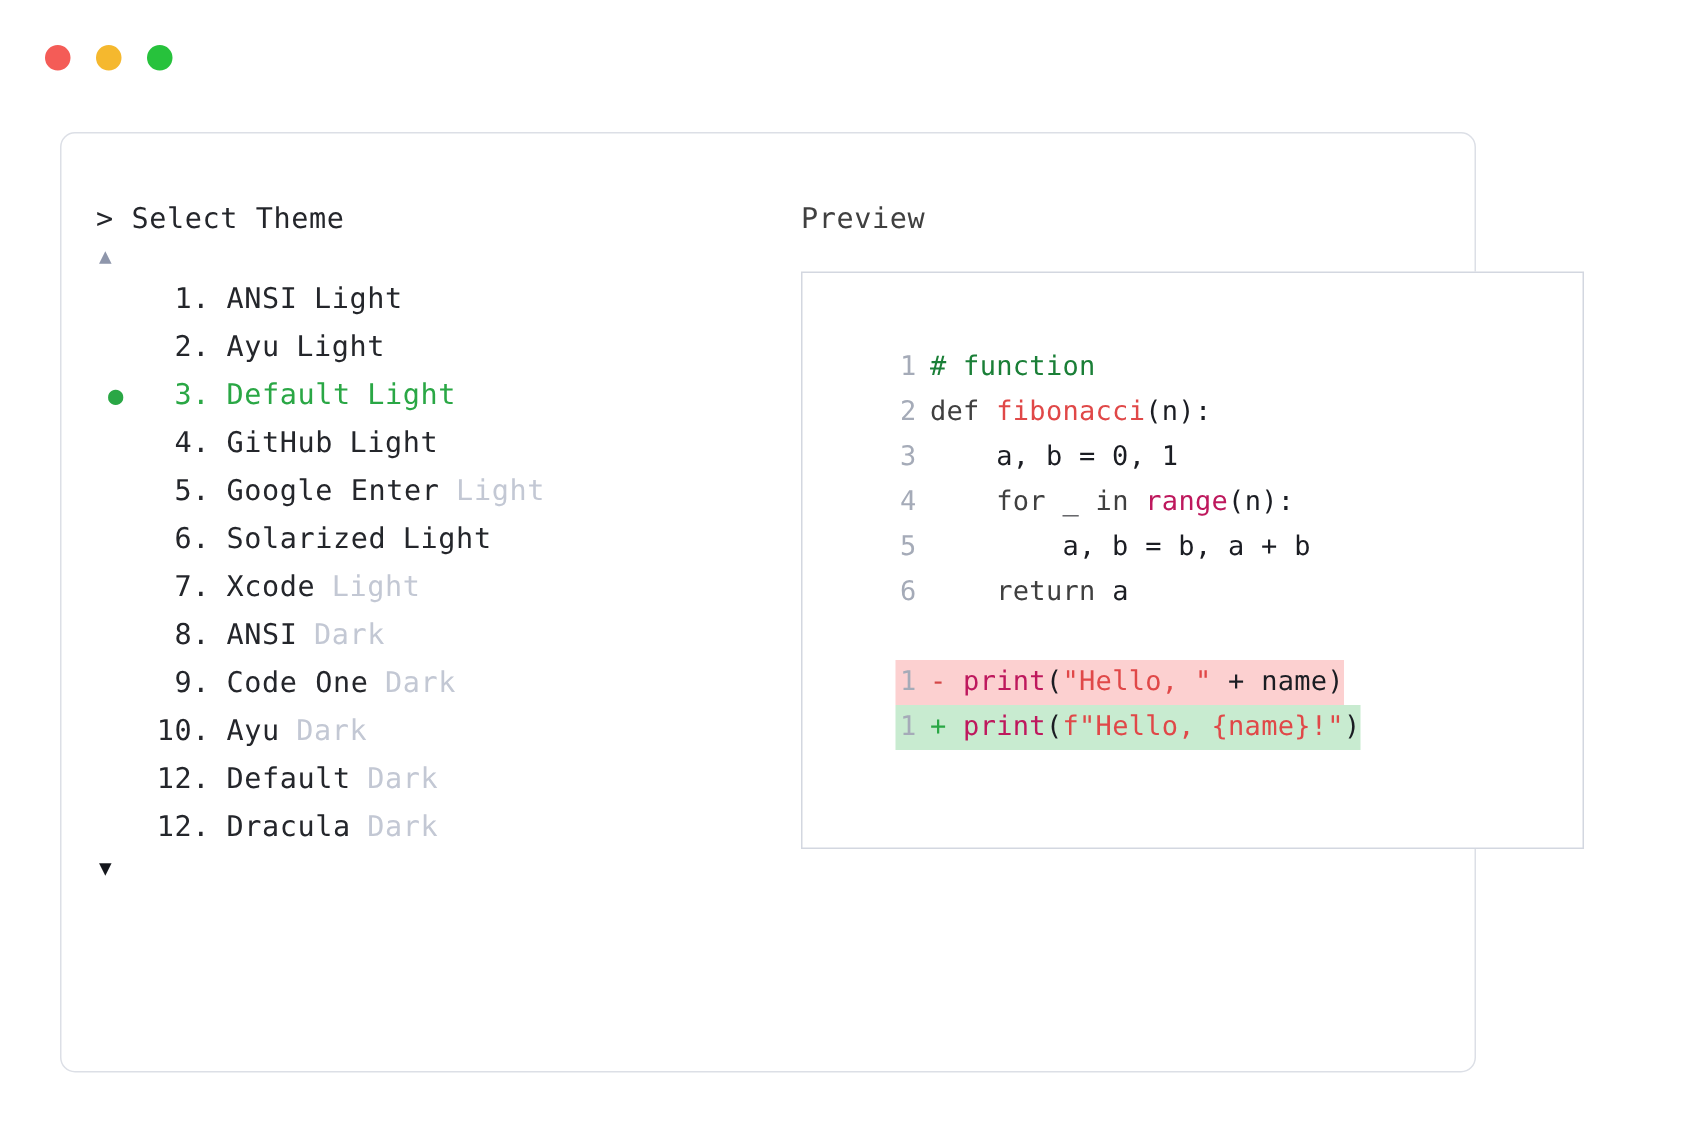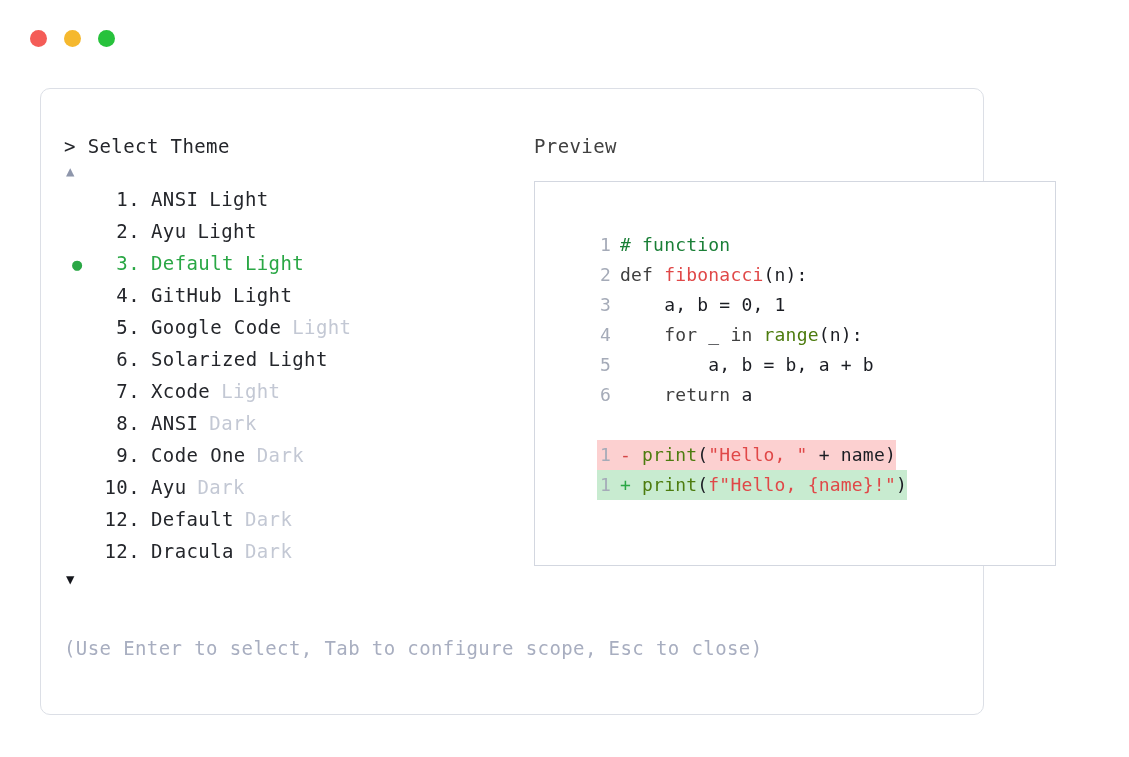--- a/index.html
+++ b/index.html
@@ -175,21 +175,21 @@
     color: #a5abb8;
     margin-right: 9px;
   }
   .code-gap { height: 30px; }
 
   .tok-comment { color: #1a7f37; }
   .tok-keyword { color: #404040; }
   .tok-func    { color: #e04848; }
   .tok-plain   { color: #1b1d23; }
   .tok-string  { color: #e04848; }
-  .tok-builtin { color: #4d7c0f; }
+  .tok-builtin { color: #be185d; }
 
   .diff-line { height: 30px; white-space: pre; display: block; width: max-content; }
   .diff-del { background: #fcd0d0; }
   .diff-add { background: #c8ebd0; }
   .diff-mark-del { color: #d44646; }
   .diff-mark-add { color: #2aa745; }
 </style>
 </head>
 <body>
 
@@ -207,34 +207,33 @@
 
       <div class="prompt-line"><span class="prompt-caret">&gt;</span><span> </span><span>Select Theme</span></div>
 
       <div class="scroll-arrow scroll-up">▲</div>
 
       <ul class="theme-list">
           <li class="theme-item"><span class="bullet-slot"> </span><span class="item-num"> 1.</span><span class="item-name">ANSI</span><span class="item-variant variant-plain">Light</span></li>
           <li class="theme-item"><span class="bullet-slot"> </span><span class="item-num"> 2.</span><span class="item-name">Ayu</span><span class="item-variant variant-plain">Light</span></li>
           <li class="theme-item selected"><span class="bullet-slot">●</span><span class="item-num"> 3.</span><span class="item-name">Default</span><span class="item-variant variant-plain">Light</span></li>
           <li class="theme-item"><span class="bullet-slot"> </span><span class="item-num"> 4.</span><span class="item-name">GitHub</span><span class="item-variant variant-plain">Light</span></li>
-          <li class="theme-item"><span class="bullet-slot"> </span><span class="item-num"> 5.</span><span class="item-name">Google Code</span><span class="item-variant variant-muted">Light</span></li>
+          <li class="theme-item"><span class="bullet-slot"> </span><span class="item-num"> 5.</span><span class="item-name">Google Enter</span><span class="item-variant variant-muted">Light</span></li>
           <li class="theme-item"><span class="bullet-slot"> </span><span class="item-num"> 6.</span><span class="item-name">Solarized</span><span class="item-variant variant-plain">Light</span></li>
           <li class="theme-item"><span class="bullet-slot"> </span><span class="item-num"> 7.</span><span class="item-name">Xcode</span><span class="item-variant variant-muted">Light</span></li>
           <li class="theme-item"><span class="bullet-slot"> </span><span class="item-num"> 8.</span><span class="item-name">ANSI</span><span class="item-variant variant-muted">Dark</span></li>
           <li class="theme-item"><span class="bullet-slot"> </span><span class="item-num"> 9.</span><span class="item-name">Code One</span><span class="item-variant variant-muted">Dark</span></li>
           <li class="theme-item"><span class="bullet-slot"> </span><span class="item-num">10.</span><span class="item-name">Ayu</span><span class="item-variant variant-muted">Dark</span></li>
           <li class="theme-item"><span class="bullet-slot"> </span><span class="item-num">12.</span><span class="item-name">Default</span><span class="item-variant variant-muted">Dark</span></li>
           <li class="theme-item"><span class="bullet-slot"> </span><span class="item-num">12.</span><span class="item-name">Dracula</span><span class="item-variant variant-muted">Dark</span></li>
         </ul>
 
       <div class="scroll-arrow scroll-down">▼</div>
     </div>
 
-    <div class="hint">(Use Enter to select, Tab to configure scope, Esc to close)</div>
 
     <div class="right-col">
       <div class="preview-label">Preview</div>
       <div class="preview-box">
         <div class="code-area"><div class="code-line"><span class="ln">1</span><span class="tok-comment"># function</span></div><div class="code-line"><span class="ln">2</span><span class="tok-keyword">def </span><span class="tok-func">fibonacci</span><span class="tok-plain">(n):</span></div><div class="code-line"><span class="ln">3</span><span class="tok-plain">    a, b = 0, 1</span></div><div class="code-line"><span class="ln">4</span><span class="tok-plain">    </span><span class="tok-keyword">for</span><span class="tok-plain"> _ </span><span class="tok-keyword">in</span><span class="tok-plain"> </span><span class="tok-builtin">range</span><span class="tok-plain">(n):</span></div><div class="code-line"><span class="ln">5</span><span class="tok-plain">        a, b = b, a + b</span></div><div class="code-line"><span class="ln">6</span><span class="tok-plain">    </span><span class="tok-keyword">return</span><span class="tok-plain"> a</span></div><div class="code-gap"></div><div><span class="diff-line diff-del"><span class="ln">1</span><span class="diff-mark-del">- </span><span class="tok-builtin">print</span><span class="tok-plain">(</span><span class="tok-string">"Hello, "</span><span class="tok-plain"> + name)</span></span></div><div><span class="diff-line diff-add"><span class="ln">1</span><span class="diff-mark-add">+ </span><span class="tok-builtin">print</span><span class="tok-plain">(</span><span class="tok-string">f"Hello, {name}!"</span><span class="tok-plain">)</span></span></div></div>
       </div>
     </div>
 
   </div>
 </div>

